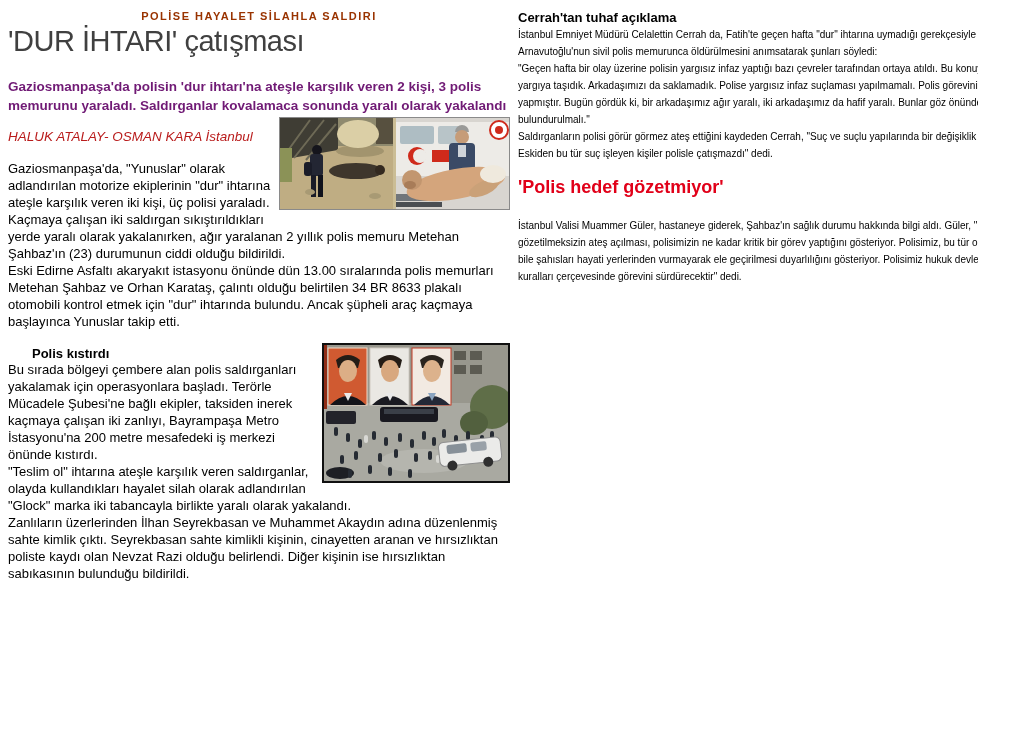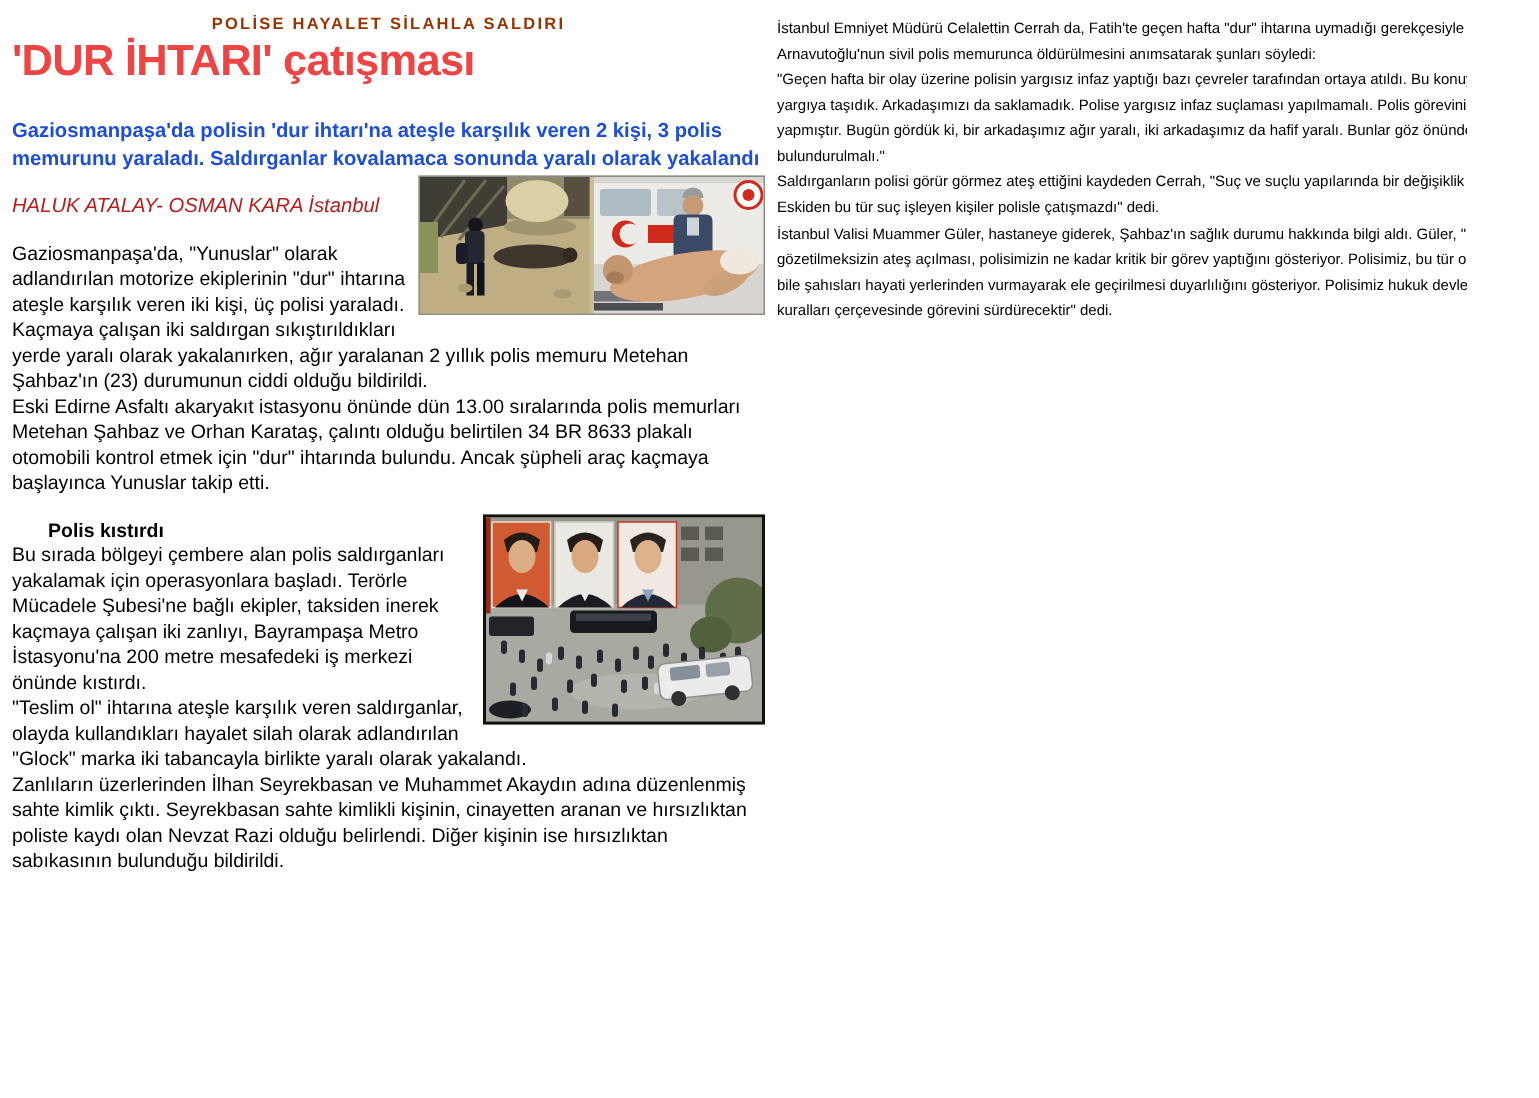--- a/index.html
+++ b/index.html
@@ -1,22 +1,22 @@
 <!DOCTYPE html>
 <html><head>
 <meta charset="utf-8">
 <style>
   html,body{margin:0;padding:0;background:#fff;}
   .page{position:relative;width:978px;height:732px;background:#fff;overflow:hidden;
         font-family:"Liberation Sans",sans-serif;color:#000;}
   .left-col{position:absolute;left:8px;top:10px;width:502px;}
   .right-col{position:absolute;left:518px;top:10px;width:498px;}
   .kicker{text-align:center;color:#993300;font-weight:bold;font-size:11px;letter-spacing:1.5px;}
-  .headline{font-size:29px;line-height:31px;font-weight:bold;margin:4px 0 0 0;color:#ef4444;letter-spacing:-0.5px;}
-  .lead{font-weight:bold;font-size:13.5px;line-height:19px;color:#1d4ed8;margin-top:20px;}
+  .headline{font-size:29px;line-height:31px;font-weight:normal;margin:4px 0 0 0;color:#404040;letter-spacing:-0.5px;}
+  .lead{font-weight:bold;font-size:13.5px;line-height:19px;color:#701a75;margin-top:20px;}
   .byline{margin-top:14px;font-style:italic;color:#b91c1c;font-size:13.5px;}
   .bodytext{margin-top:16px;font-size:13px;line-height:17px;}
   .bodytext2{font-size:13px;line-height:17px;}
   .pline{margin:0;}
   .subhead{font-weight:bold;font-size:13px;margin-top:16px;padding-left:24px;}
   figure{margin:0;padding:0;}
   .photo1{float:right;width:229px;height:91px;margin:2px 0 8px 8px;border:1px solid #8a8a8a;background:#cbbd95;}
   .photo2{float:right;width:184px;height:136px;margin:13px 0 10px 12px;border:2px solid #101010;background:#a9a9a1;}
   .photo1 svg,.photo2 svg{display:block;width:100%;height:100%;}
   .rhead{font-weight:bold;font-size:13px;}
@@ -177,23 +177,25 @@
 
     <div class="bodytext2">
       <div class="pline">Bu sırada bölgeyi çembere alan polis saldırganları yakalamak için operasyonlara başladı. Terörle Mücadele Şubesi'ne bağlı ekipler, taksiden inerek kaçmaya çalışan iki zanlıyı, Bayrampaşa Metro İstasyonu'na 200 metre mesafedeki iş merkezi önünde kıstırdı.</div>
       <div class="pline">"Teslim ol" ihtarına ateşle karşılık veren saldırganlar, olayda kullandıkları hayalet silah olarak adlandırılan "Glock" marka iki tabancayla birlikte yaralı olarak yakalandı.</div>
       <div class="pline">Zanlıların üzerlerinden İlhan Seyrekbasan ve Muhammet Akaydın adına düzenlenmiş sahte kimlik çıktı. Seyrekbasan sahte kimlikli kişinin, cinayetten aranan ve hırsızlıktan poliste kaydı olan Nevzat Razi olduğu belirlendi. Diğer kişinin ise hırsızlıktan sabıkasının bulunduğu bildirildi.</div>
     </div>
     <div class="clear"></div>
   </div>
 
   <div class="right-col">
+    <div class="rhead">Cerrah'tan tuhaf açıklama</div>
     <div class="rbody">
       <div class="pline">İstanbul Emniyet Müdürü Celalettin Cerrah da, Fatih'te geçen hafta "dur" ihtarına uymadığı gerekçesiyle Aytekin Arnavutoğlu'nun sivil polis memurunca öldürülmesini anımsatarak şunları söyledi:</div>
       <div class="pline">"Geçen hafta bir olay üzerine polisin yargısız infaz yaptığı bazı çevreler tarafından ortaya atıldı. Bu konuyu yargıya taşıdık. Arkadaşımızı da saklamadık. Polise yargısız infaz suçlaması yapılmamalı. Polis görevini yapmıştır. Bugün gördük ki, bir arkadaşımız ağır yaralı, iki arkadaşımız da hafif yaralı. Bunlar göz önünde bulundurulmalı."</div>
       <div class="pline">Saldırganların polisi görür görmez ateş ettiğini kaydeden Cerrah, "Suç ve suçlu yapılarında bir değişiklik oldu. Eskiden bu tür suç işleyen kişiler polisle çatışmazdı" dedi.</div>
     </div>
+    <div class="red-subhead">'Polis hedef gözetmiyor'</div>
     <div class="rbody">
       <div class="pline">İstanbul Valisi Muammer Güler, hastaneye giderek, Şahbaz'ın sağlık durumu hakkında bilgi aldı. Güler, "Hedef gözetilmeksizin ateş açılması, polisimizin ne kadar kritik bir görev yaptığını gösteriyor. Polisimiz, bu tür olaylarda bile şahısları hayati yerlerinden vurmayarak ele geçirilmesi duyarlılığını gösteriyor. Polisimiz hukuk devleti kuralları çerçevesinde görevini sürdürecektir" dedi.</div>
     </div>
   </div>
 
 </div>
 
 </body></html>

